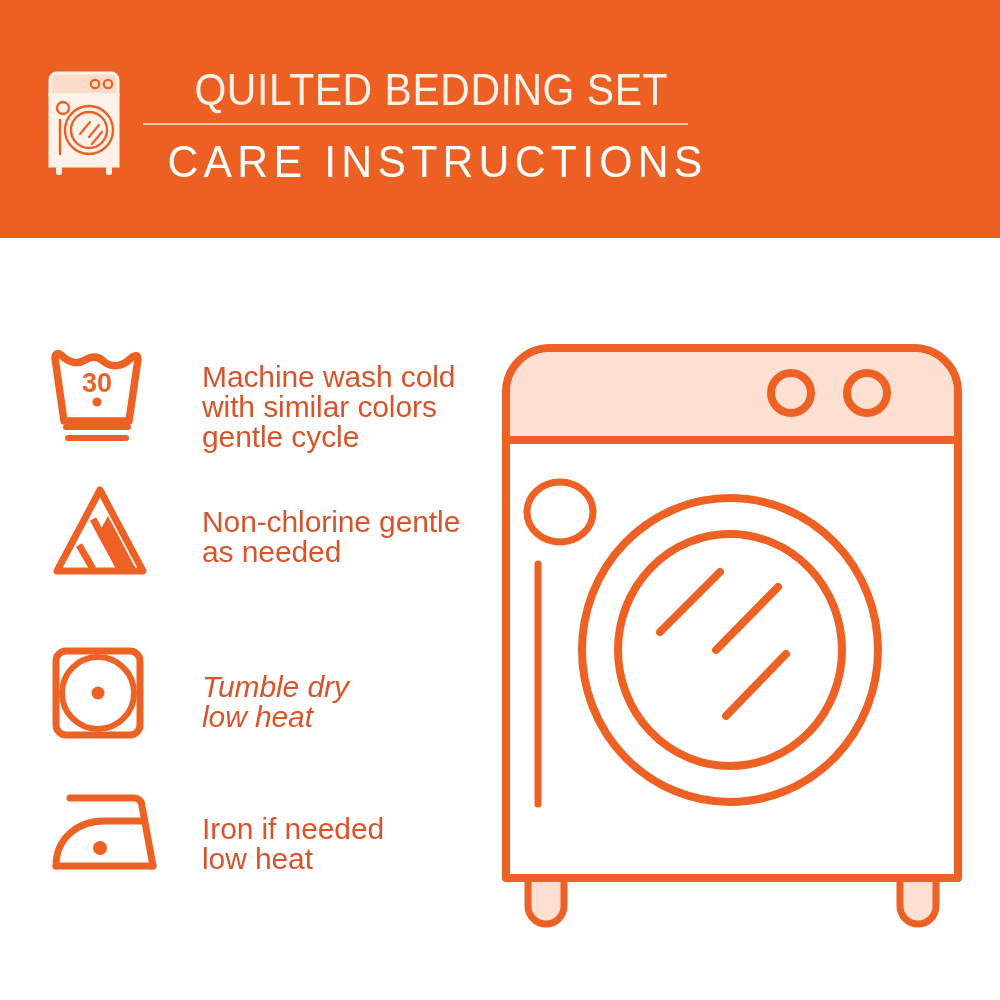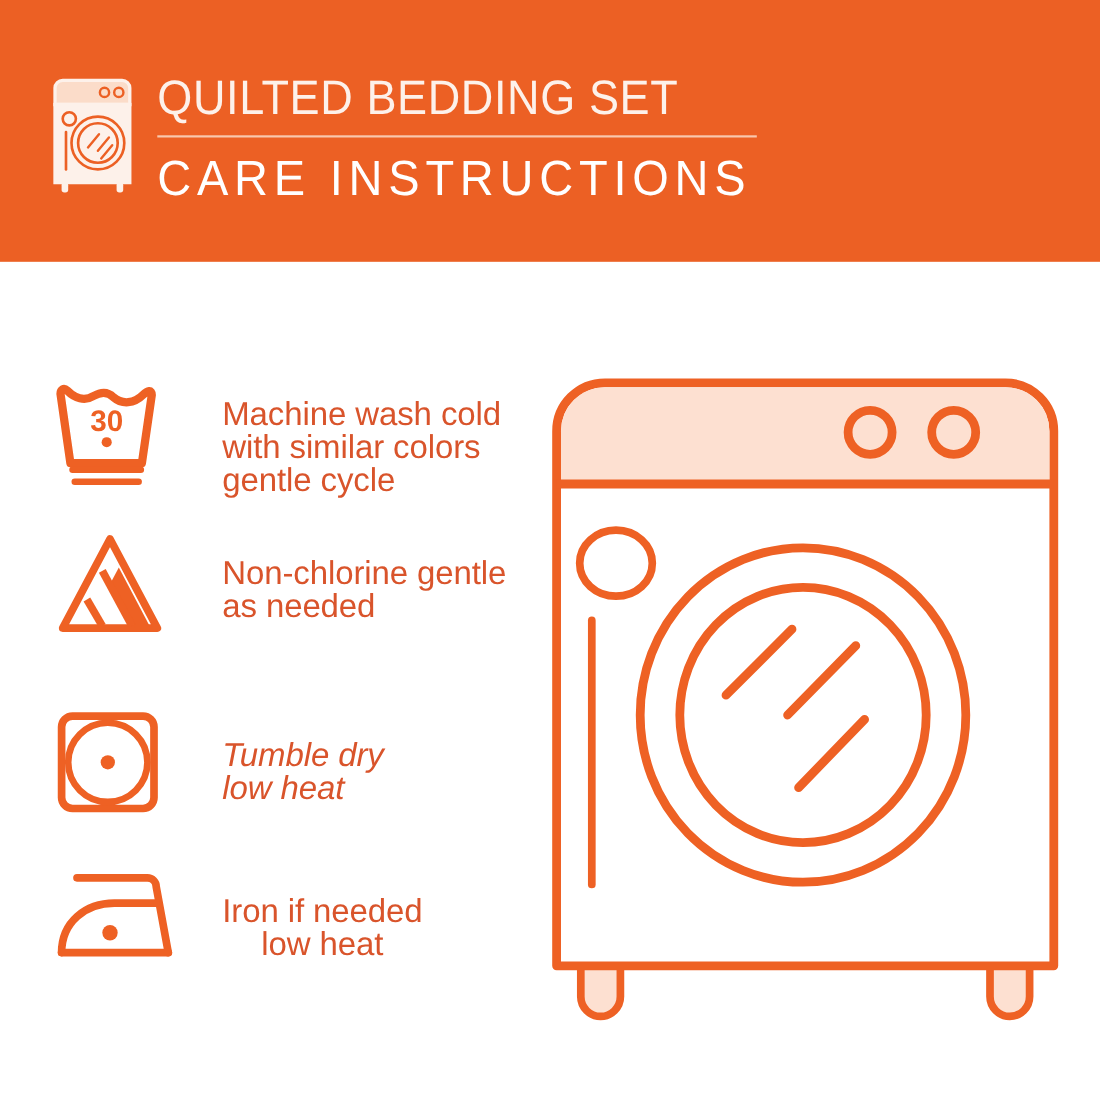--- a/index.html
+++ b/index.html
@@ -9,20 +9,21 @@
     font-family:"Liberation Sans", sans-serif;
     overflow:hidden;
     position:relative;
   }
   #page{position:relative;width:1000px;height:1000px;background:#fff;}
 
   
   .header{
     position:absolute;left:0;top:0;width:1000px;height:238px;
     background:#ec6024;
+    text-align:center;
   }
   .header-logo{
     position:absolute;left:44px;top:68px;width:80px;height:110px;
   }
   .header-text{
     position:absolute;left:143px;top:63px;width:620px;
   }
   .title-main{
     color:#fdf1ea;
     font-size:44px;
@@ -65,21 +66,21 @@
     letter-spacing:-0.1px;
     white-space:pre-line;
   }
   #row-0{top:110px;}
   #row-0 .care-text{top:14px;}
   #row-1{top:245px;}
   #row-1 .care-text{top:24px;}
   #row-2{top:405px;}
   #row-2 .care-text{top:29px;font-style:italic;}
   #row-3{top:550px;}
-  #row-3 .care-text{top:26px;text-align:center;}
+  #row-3 .care-text{top:26px;}
 
   
   .washer{position:absolute;left:492px;top:332px;width:480px;height:608px;}
 </style>
 </head>
 <body>
 
 <div id="page">
 
   <div class="header">

